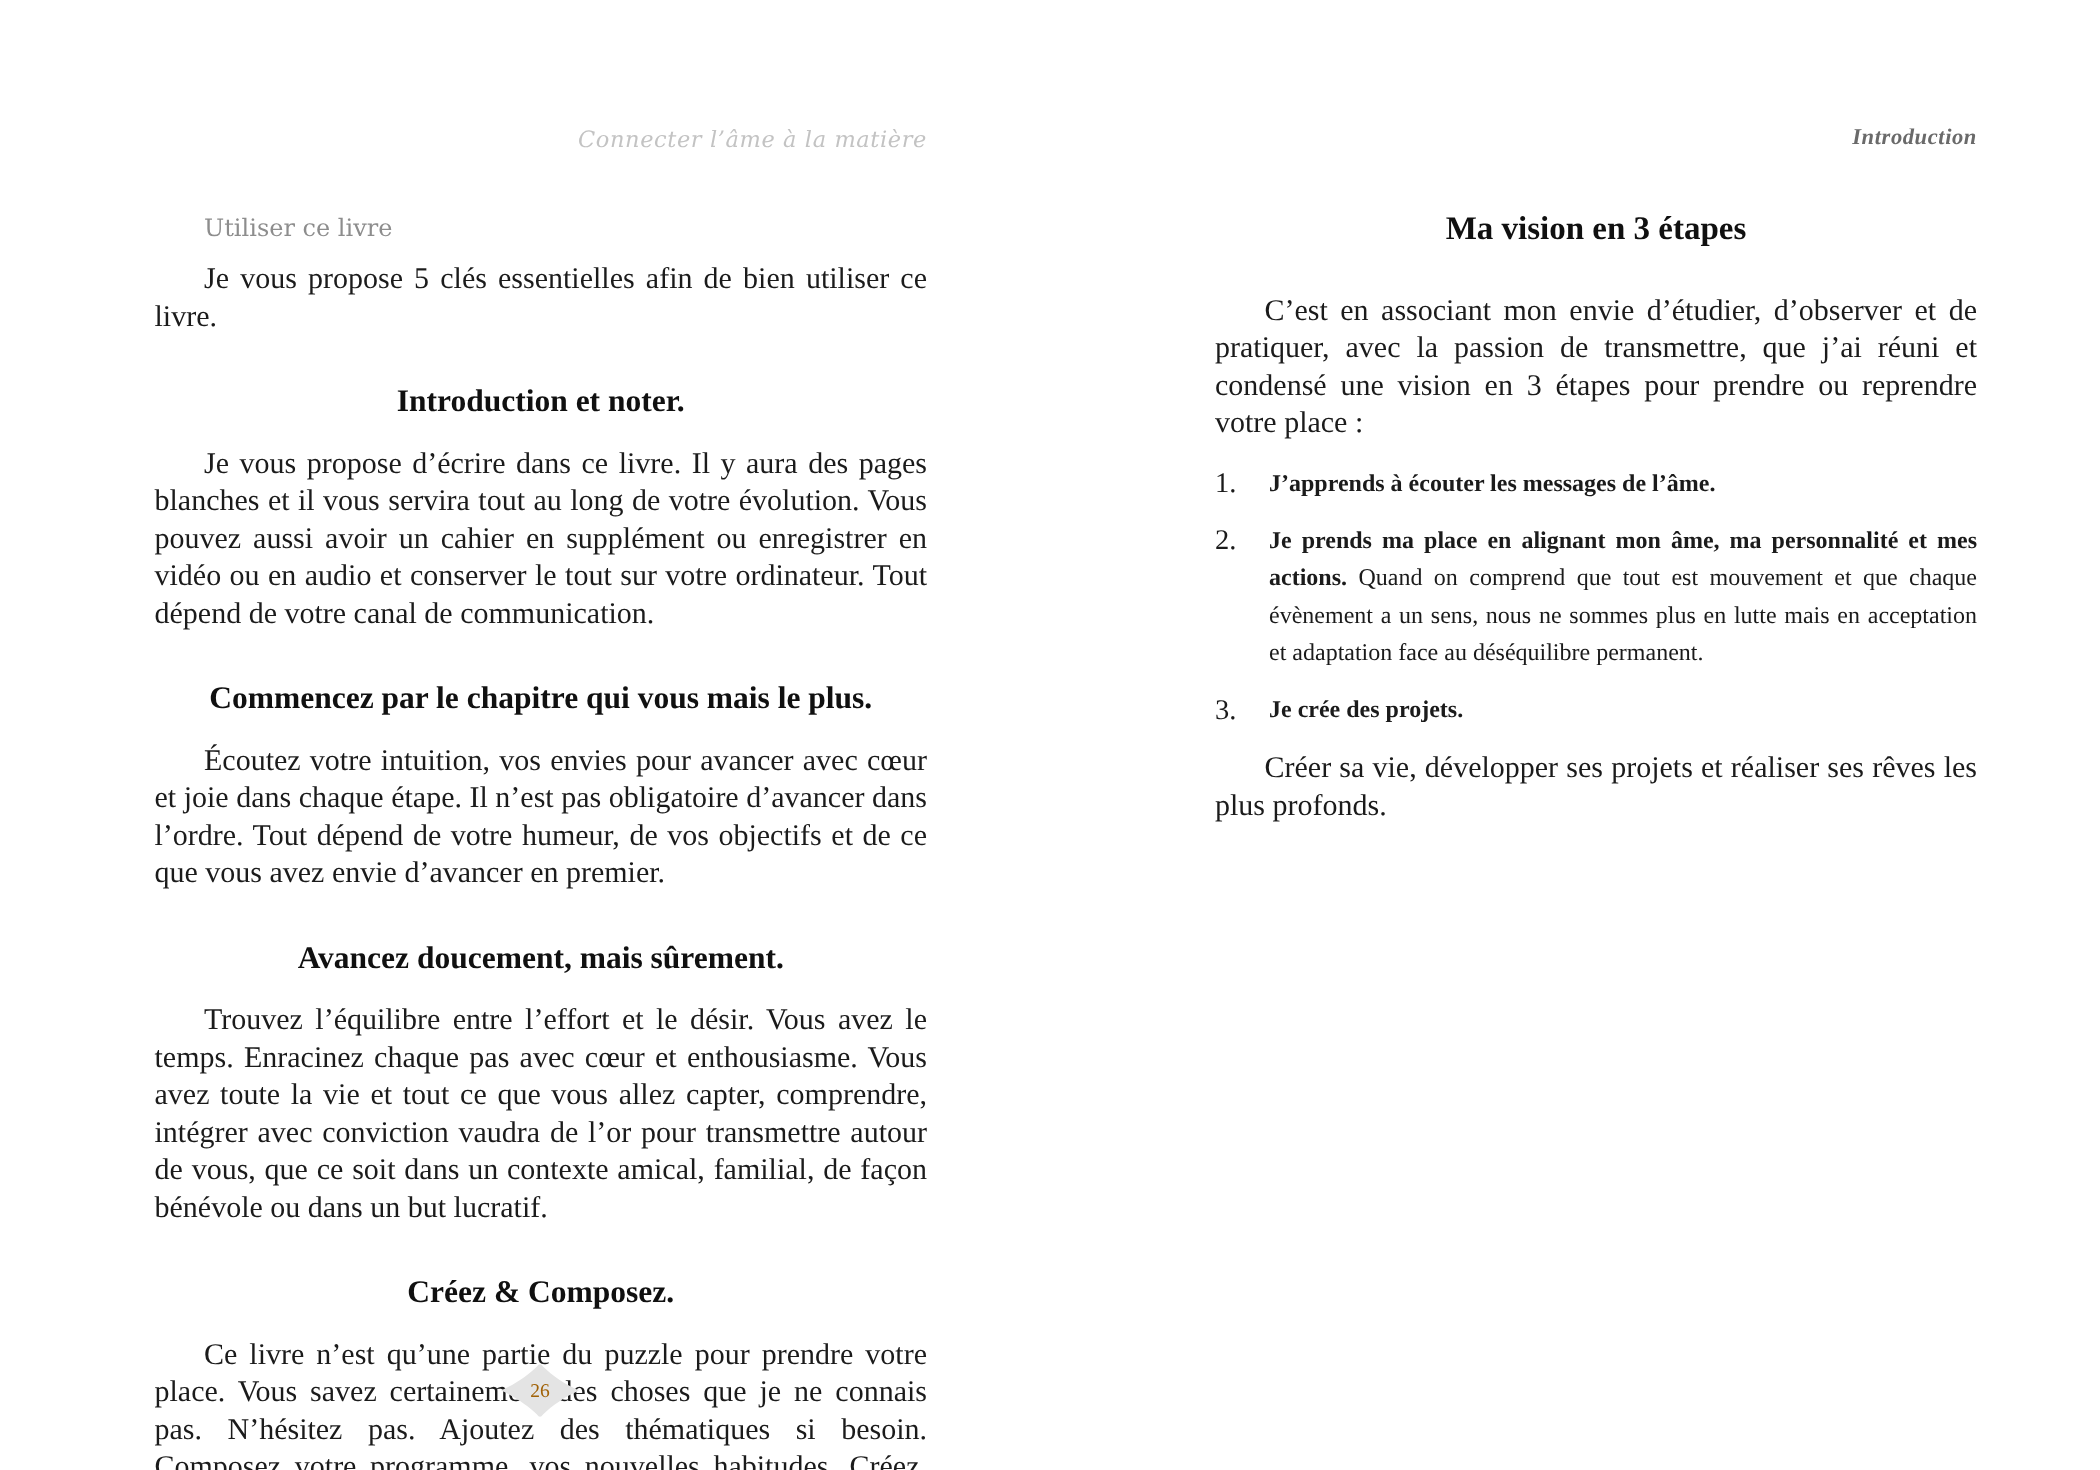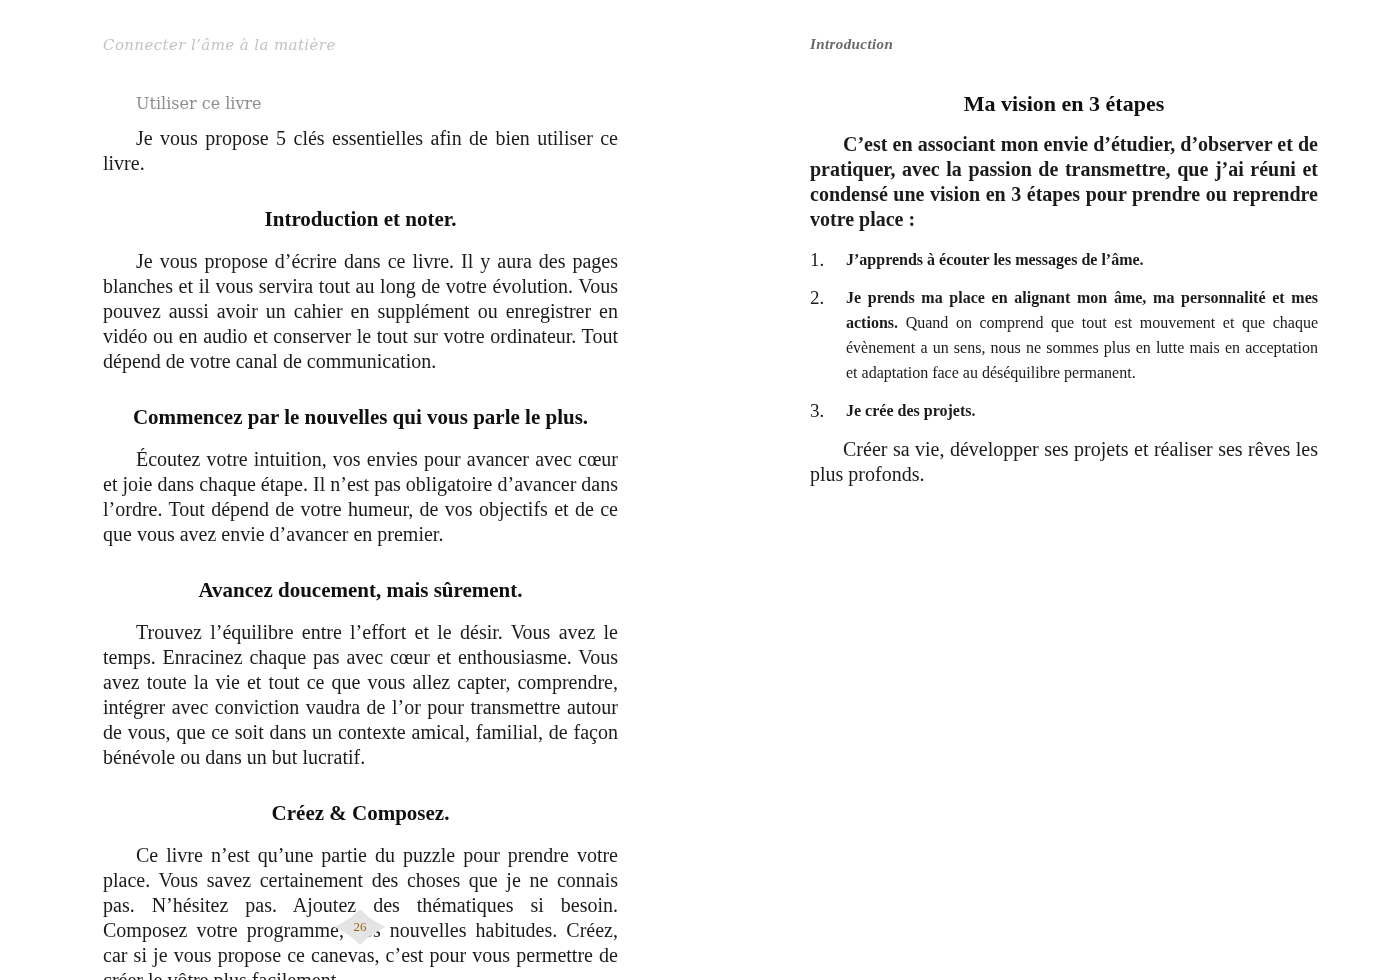--- a/index.html
+++ b/index.html
@@ -9,24 +9,25 @@
     font-family:"Liberation Serif", serif;
     color:#1b1b1b;
     overflow:hidden;
   }
   .spread { display:flex; width:1400px; height:980px; background:#ffffff; }
   .page { position:relative; width:700px; height:980px; }
   .page.left  { padding:36px 82px 0 103px; }
   .page.right { padding:36px 82px 0 110px; }
 
   .running-head {
-    text-align:left;
+    text-align:right;
     font-style:italic;
     font-size:15px;
     letter-spacing:0.4px;
+    margin-top:48px;
   }
   .running-head.light { color:#c3c3c3; font-family:"DejaVu Serif", serif; }
   .running-head.dark  { color:#6a6a6a; font-family:"Liberation Serif", serif;font-weight:bold; }
 
   .section-label {
     margin-top:40px;
     margin-left:33px;
     font-family:"DejaVu Serif", serif;
     font-size:16px;
     color:#8d8d8d;
@@ -51,21 +52,21 @@
   }
 
   .page-title {
     margin-top:38px;
     text-align:center;
     font-size:22px;
     font-weight:bold;
     color:#101010;
   }
 
-  .right-intro { margin-top:15px;font-weight:bold; }
+  .right-intro { margin-top:30px; }
 
   .vision-list { margin-top:15px; list-style:none; }
   .vision-item { display:flex; margin-bottom:13px; }
   .vision-item .num {
     flex:0 0 36px;
     font-size:19px;
     line-height:25px;
     color:#1b1b1b;
   }
   .vision-item .li-text {
@@ -99,21 +100,21 @@
   <section class="page left">
     <header class="running-head light">Connecter l’âme à la matière</header>
 
     <div class="section-label">Utiliser ce livre</div>
 
     <p class="body-par intro-line">Je vous propose 5 clés essentielles afin de bien utiliser ce livre.</p>
 
     <h2 class="sec-heading">Introduction et noter.</h2>
     <p class="body-par">Je vous propose d’écrire dans ce livre. Il y aura des pages blanches et il vous servira tout au long de votre évolution. Vous pouvez aussi avoir un cahier en supplément ou enregistrer en vidéo ou en audio et conserver le tout sur votre ordinateur. Tout dépend de votre canal de communication.</p>
 
-    <h2 class="sec-heading">Commencez par le nouvelles qui vous parle le plus.</h2>
+    <h2 class="sec-heading">Commencez par le chapitre qui vous mais le plus.</h2>
     <p class="body-par">Écoutez votre intuition, vos envies pour avancer avec cœur et joie dans chaque étape. Il n’est pas obligatoire d’avancer dans l’ordre. Tout dépend de votre humeur, de vos objectifs et de ce que vous avez envie d’avancer en premier.</p>
 
     <h2 class="sec-heading">Avancez doucement, mais sûrement.</h2>
     <p class="body-par">Trouvez l’équilibre entre l’effort et le désir. Vous avez le temps. Enracinez chaque pas avec cœur et enthousiasme. Vous avez toute la vie et tout ce que vous allez capter, comprendre, intégrer avec convic­tion vaudra de l’or pour transmettre autour de vous, que ce soit dans un contexte amical, familial, de façon bénévole ou dans un but lucratif.</p>
 
     <h2 class="sec-heading">Créez &amp; Composez.</h2>
     <p class="body-par">Ce livre n’est qu’une partie du puzzle pour prendre votre place. Vous savez certainement des choses que je ne connais pas. N’hésitez pas. Ajoutez des thématiques si besoin. Composez votre programme, vos nouvelles habitudes. Créez, car si je vous propose ce canevas, c’est pour vous permettre de créer le vôtre plus facilement.</p>
 
     <div class="page-number-wrap">
       <svg width="54" height="38" viewBox="0 0 54 38">

